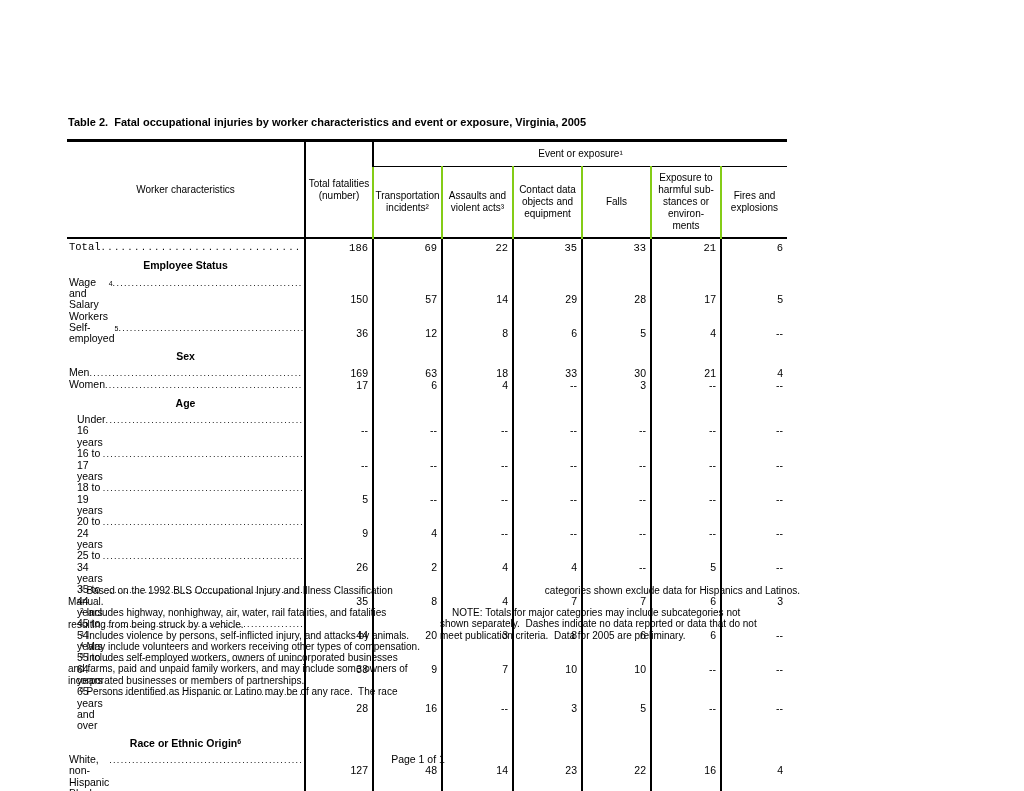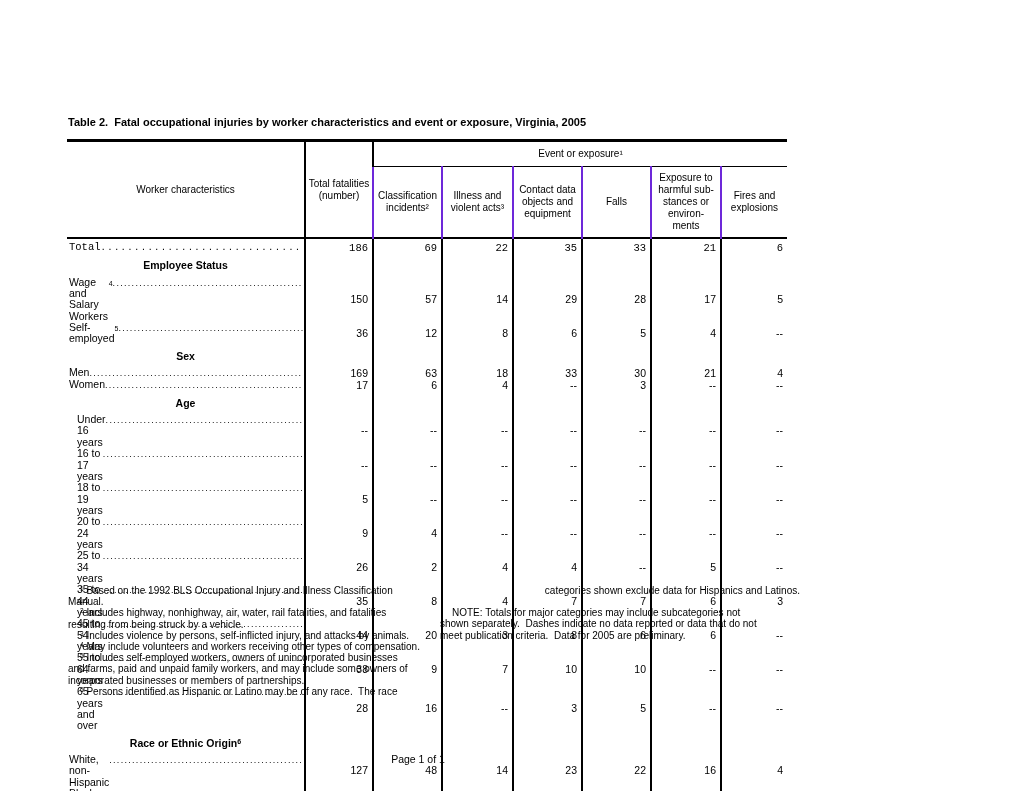--- a/index.html
+++ b/index.html
@@ -20,21 +20,21 @@
     position: absolute; left: 67px; top: 115px; width: 720px;
     border-collapse: collapse; table-layout: fixed;
     border-top: 3px solid #000; border-bottom: 3px solid #000;
   }
   thead { border-bottom: 2px solid #000; }
   th { font-weight: normal; text-align: center; vertical-align: middle; padding: 0; font-size: 10px; line-height: 12px; }
   th div { white-space: nowrap; }
   .th-worker { font-size: 10px; }
   .th-total { border-left: 2px solid #000; border-radius: 23px; }
   .th-event { height: 24px; border-bottom: 1px solid #000; border-left: 2px solid #000; }
-  .th-col { border-left: 2px solid #6d28d9; height: 70px; }
+  .th-col { border-left: 2px solid #84cc16; height: 70px; }
 
   tbody td {
     padding: 0; vertical-align: middle;
     font-size: 10.5px; line-height: 11.35px;
   }
   tbody td.c { border-left: 2px solid #000; }
   td.num { text-align: right; padding-right: 4px; }
   .label-inner { display: flex; align-items: baseline; padding-left: 2px; padding-right: 1px; }
   td.indent .label-inner { padding-left: 10px; }
   .leader { flex: 1 1 auto; overflow: hidden; white-space: nowrap; }
@@ -82,25 +82,25 @@
       <tr>
         <th class="th-worker" rowspan="2">Worker characteristics</th>
         <th class="th-total" rowspan="2">
           <div>Total fatalities</div>
           <div>(number)</div>
         </th>
         <th class="th-event" colspan="6">Event or exposure¹</th>
       </tr>
       <tr>
           <th class="th-col">
-            <div>Classification</div>
+            <div>Transportation</div>
             <div>incidents²</div>
           </th>
           <th class="th-col">
-            <div>Illness and</div>
+            <div>Assaults and</div>
             <div>violent acts³</div>
           </th>
           <th class="th-col">
             <div>Contact data</div>
             <div>objects and</div>
             <div>equipment</div>
           </th>
           <th class="th-col">
             <div>Falls</div>
           </th>

